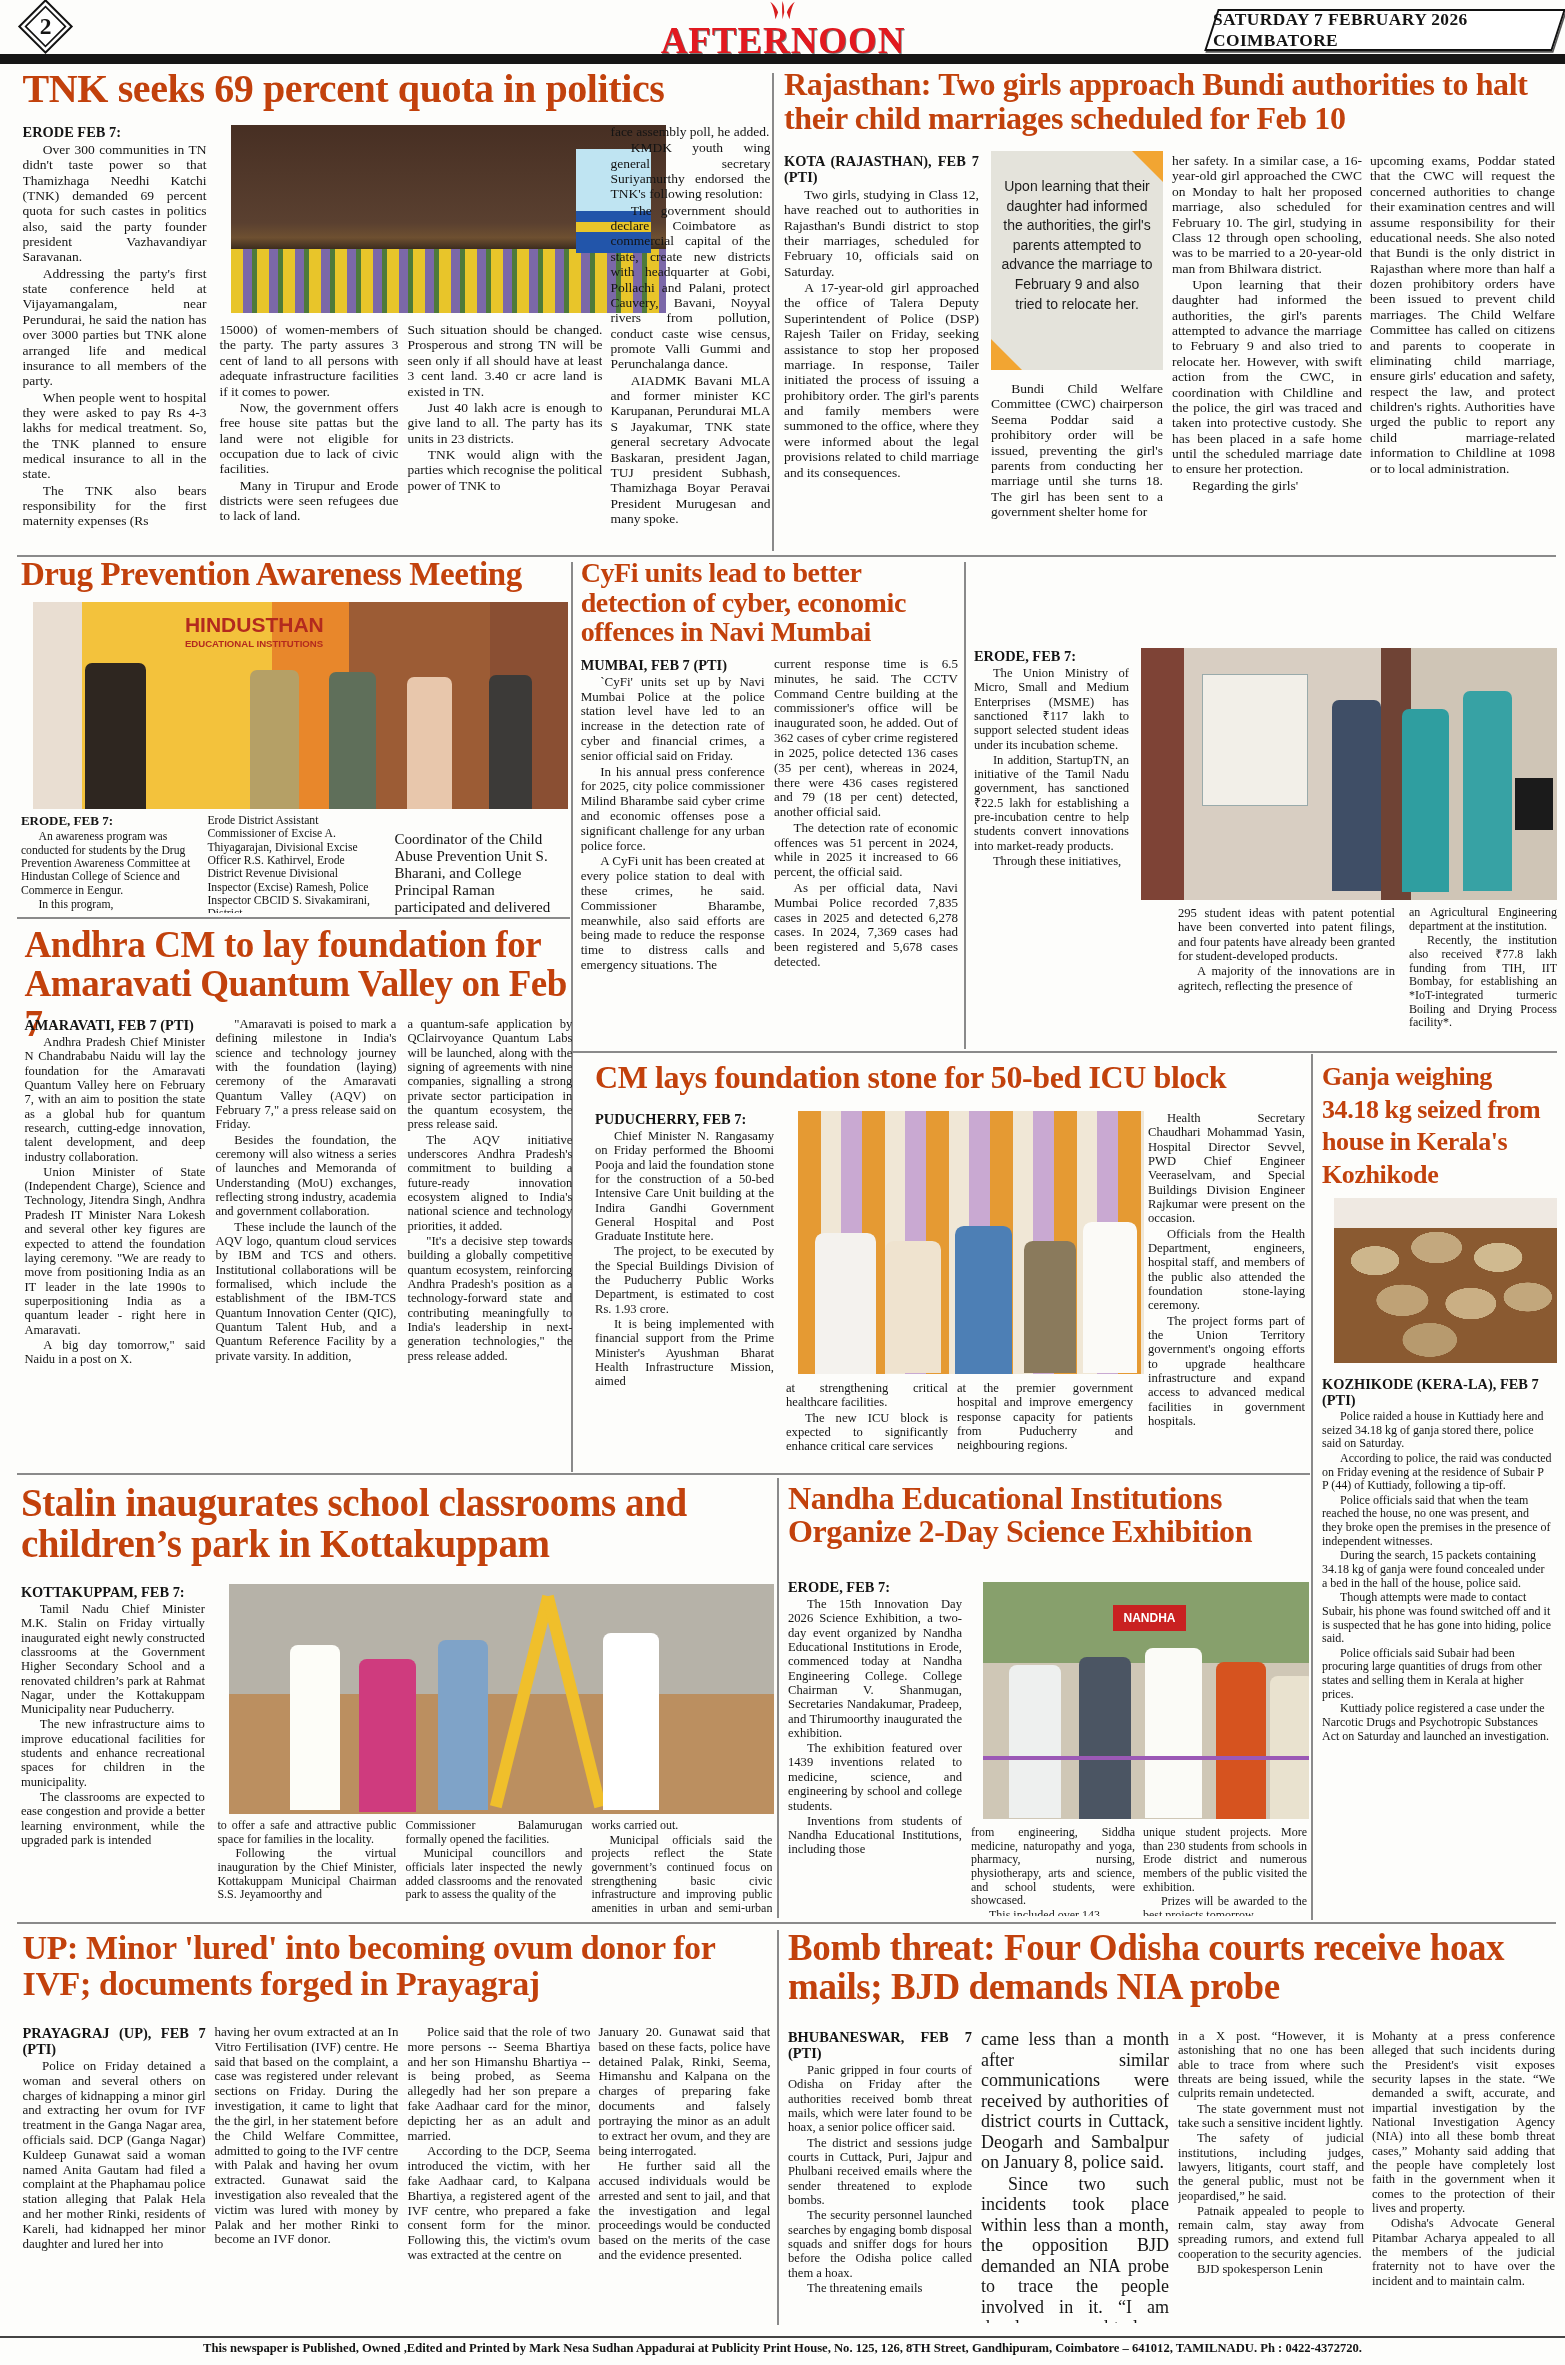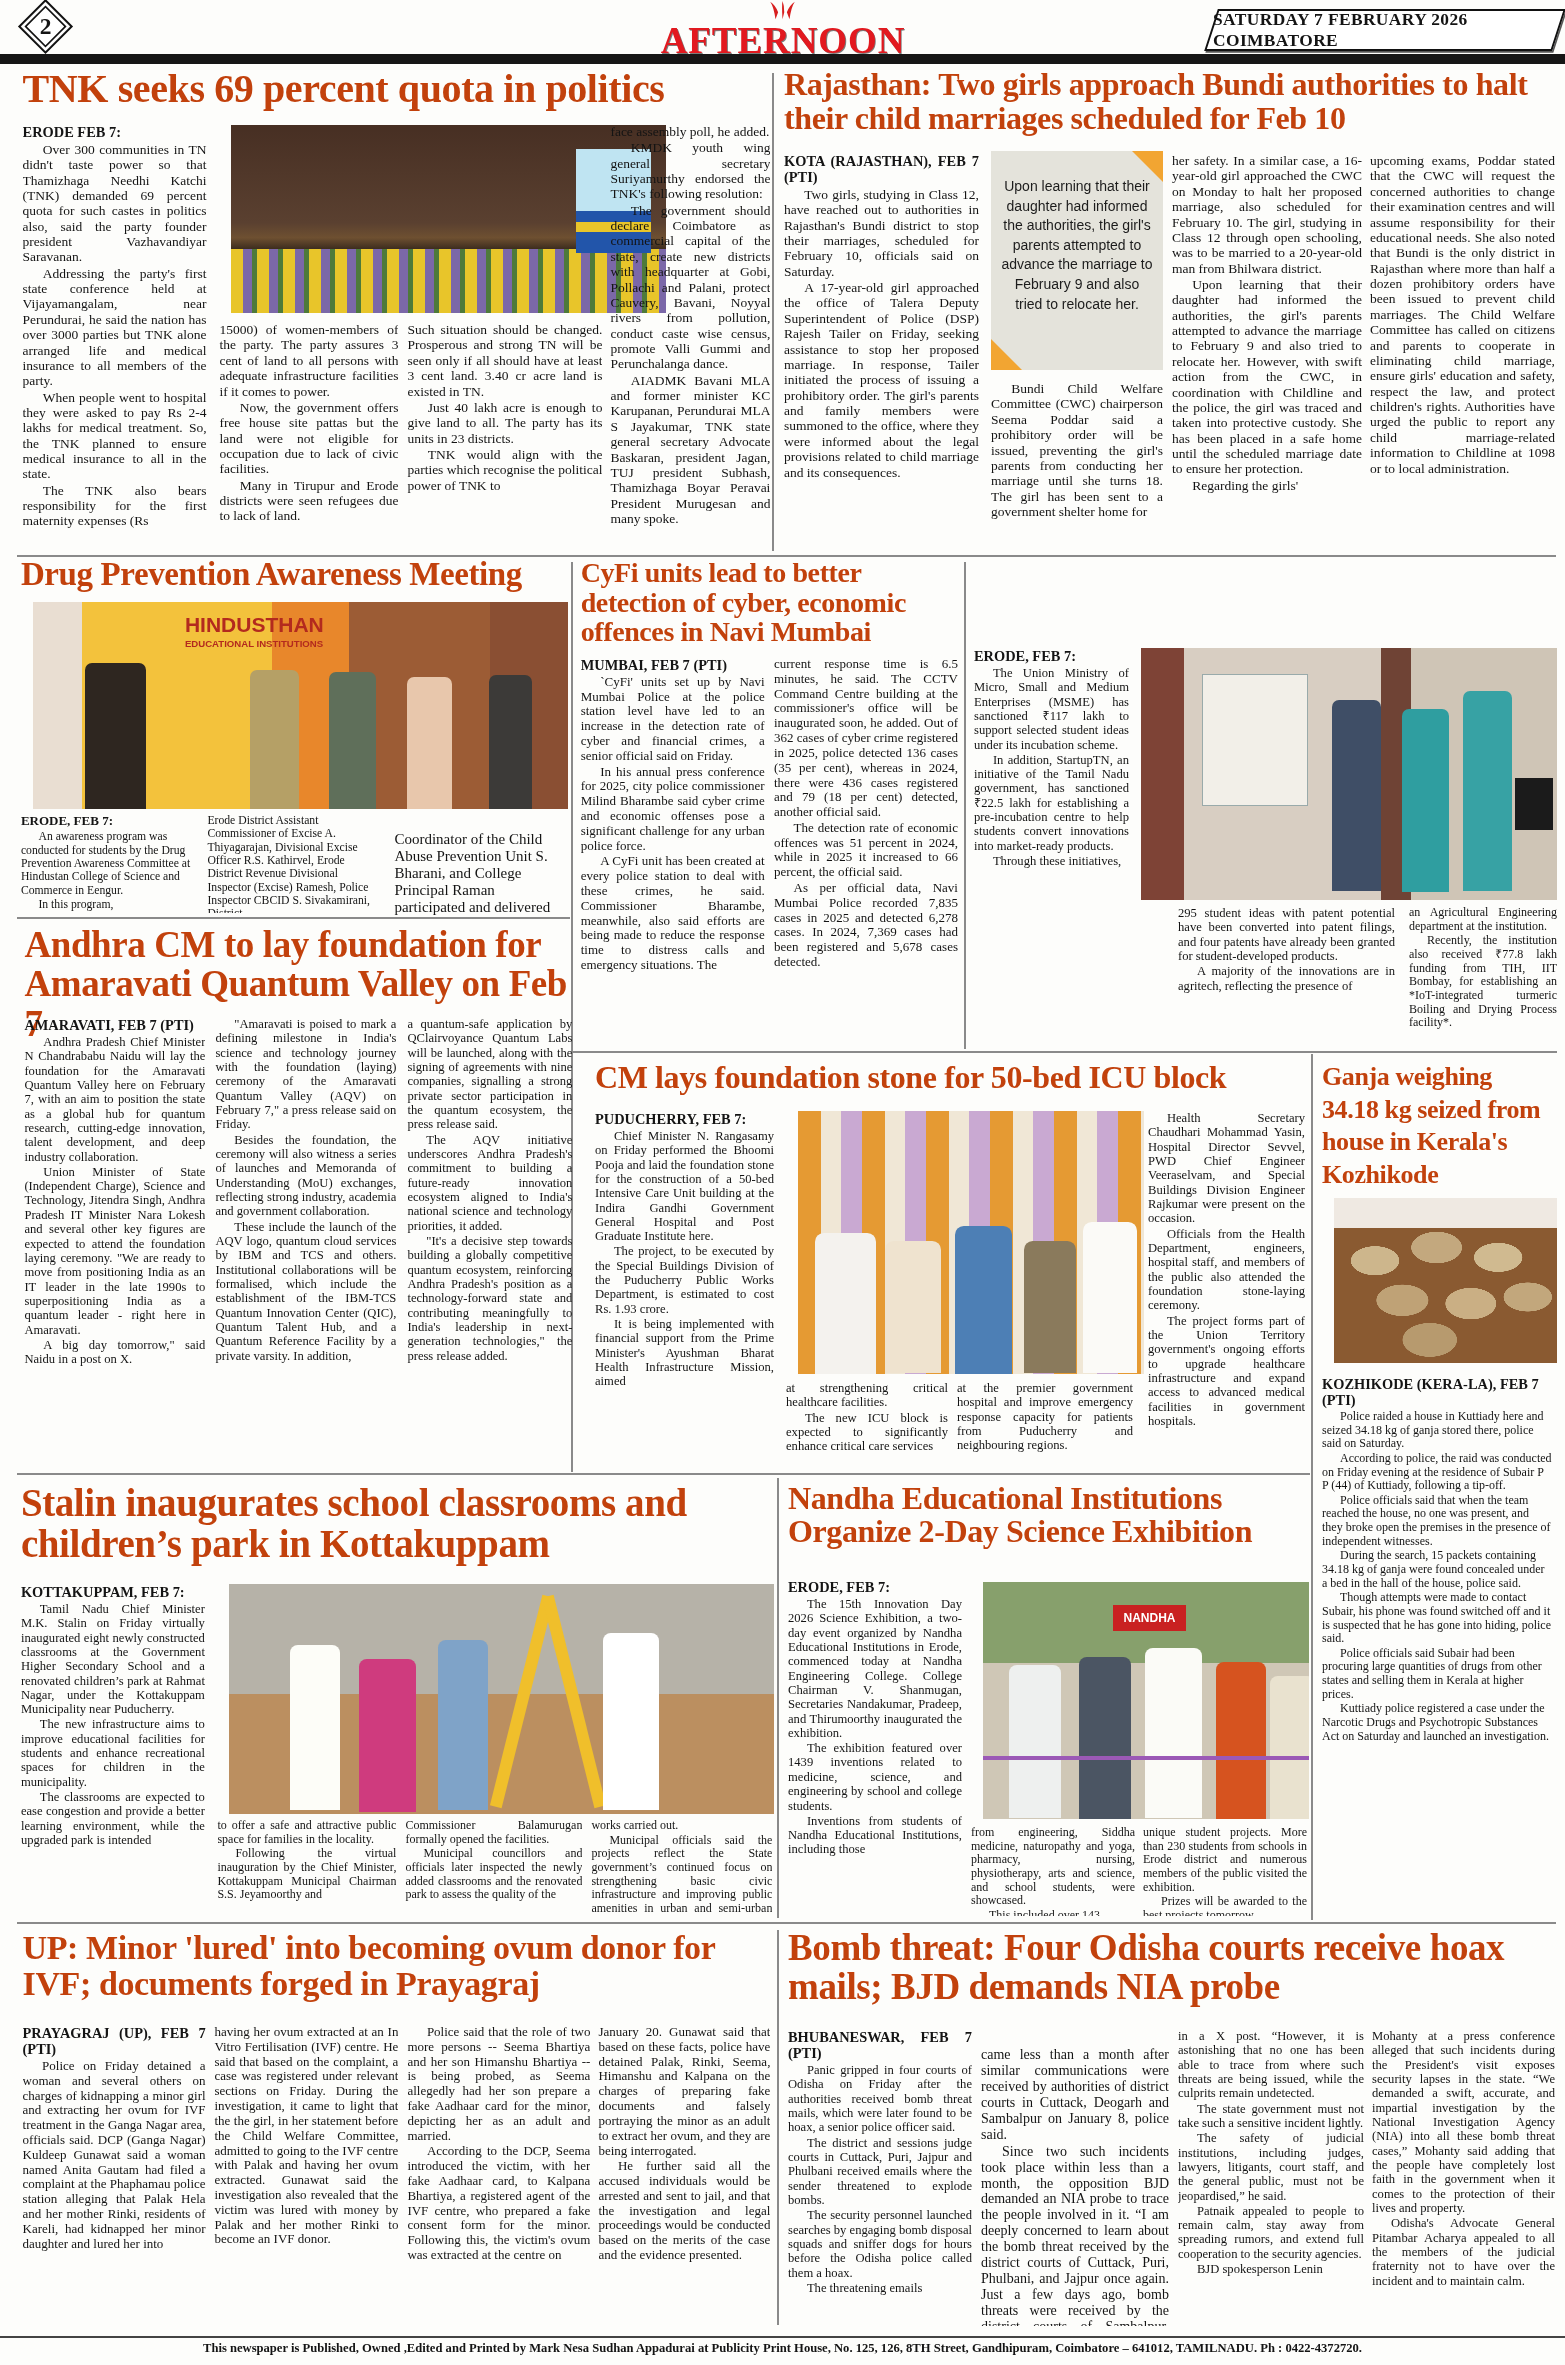--- a/index.html
+++ b/index.html
@@ -72,21 +72,21 @@
       linear-gradient(180deg,#472f23 0%,#5a4030 52%,#6e5031 60%,#3c2c1e 66%,transparent 66%),
       repeating-linear-gradient(90deg,#e8c52a 0 12px,#7b68a8 12px 21px,#4e7a3a 21px 26px),
       linear-gradient(180deg,transparent 66%,#c0690f 100%)">
       <div style="position:absolute;right:15.7px;top:24px;width:75px;height:104px;background:linear-gradient(180deg,#bfe4f2 0 60%,#2255aa 60% 70%,#e8c52a 70% 80%,#2255aa 80% 100%)"></div>
     </div>
     <div class="col" style="left:5.2px;top:56px;width:184px;height:428px">
       <div class="dl">ERODE FEB 7:</div>
       <div>
           <p>Over 300 communities in TN didn't taste power so that Thamizhaga Needhi Katchi (TNK) demanded 69 percent quota for such castes in politics also, said the party founder president Vazhavandiyar Saravanan.</p>
           <p>Addressing the party's first state conference held at Vijayamangalam, near Perundurai, he said the nation has over 3000 parties but TNK alone arranged life and medical insurance to all members of the party.</p>
-          <p>When people went to hospital they were asked to pay Rs 2-4 lakhs for medical treatment. So, the TNK planned to ensure medical insurance to all in the state.</p>
+          <p>When people went to hospital they were asked to pay Rs 4-3 lakhs for medical treatment. So, the TNK planned to ensure medical insurance to all in the state.</p>
           <p>The TNK also bears responsibility for the first maternity expenses (Rs</p>
         </div>
     </div>
     <div class="col cont" style="left:202px;top:254px;width:179px;height:231px">
         <p>15000) of women-members of the party. The party assures 3 cent of land to all persons with adequate infrastructure facilities if it comes to power.</p>
         <p>Now, the government offers free house site pattas but the land were not eligible for occupation due to lack of civic facilities.</p>
         <p>Many in Tirupur and Erode districts were seen refugees due to lack of land.</p>
       </div>
     <div class="col cont" style="left:390px;top:254px;width:195px;height:231px">
         <p>Such situation should be changed. Prosperous and strong TN will be seen only if all should have at least 3 cent land. 3.40 cr acre land is existed in TN.</p>
@@ -366,21 +366,21 @@
     <h1 class="hl" style="left:7px;top:1.7px;width:765px;font-size:37px">Bomb threat: Four Odisha courts receive hoax mails; BJD demands NIA probe</h1>
     <div class="col" style="left:7px;top:103px;width:184px;height:294px;font-size:12.6px">
       <div class="dl">BHUBANESWAR, FEB 7 (PTI)</div>
       <div>
           <p>Panic gripped in four courts of Odisha on Friday after the authorities received bomb threat mails, which were later found to be hoax, a senior police officer said.</p>
           <p>The district and sessions judge courts in Cuttack, Puri, Jajpur and Phulbani received emails where the sender threatened to explode bombs.</p>
           <p>The security personnel launched searches by engaging bomb disposal squads and sniffer dogs for hours before the Odisha police called them a hoax.</p>
           <p>The threatening emails</p>
         </div>
     </div>
-    <div class="col cont" style="left:200px;top:121px;width:188px;height:294px;font-size:14px">
+    <div class="col cont" style="left:200px;top:103px;width:188px;height:294px;font-size:18px">
         <p>came less than a month after similar communications were received by authorities of district courts in Cuttack, Deogarh and Sambalpur on January 8, police said.</p>
         <p>Since two such incidents took place within less than a month, the opposition BJD demanded an NIA probe to trace the people involved in it. “I am deeply concerned to learn about the bomb threat received by the district courts of Cuttack, Puri, Phulbani, and Jajpur once again. Just a few days ago, bomb threats were received by the district courts of Sambalpur, Cuttack, and Debagarh,” BJD president Naveen Patnaik said</p>
       </div>
     <div class="col cont" style="left:397px;top:103px;width:186px;height:294px;font-size:12.6px">
         <p>in a X post. “However, it is astonishing that no one has been able to trace from where such threats are being issued, while the culprits remain undetected.</p>
         <p>The state government must not take such a sensitive incident lightly.</p>
         <p>The safety of judicial institutions, including judges, lawyers, litigants, court staff, and the general public, must not be jeopardised,” he said.</p>
         <p>Patnaik appealed to people to remain calm, stay away from spreading rumors, and extend full cooperation to the security agencies.</p>
         <p>BJD spokesperson Lenin</p>
       </div>

